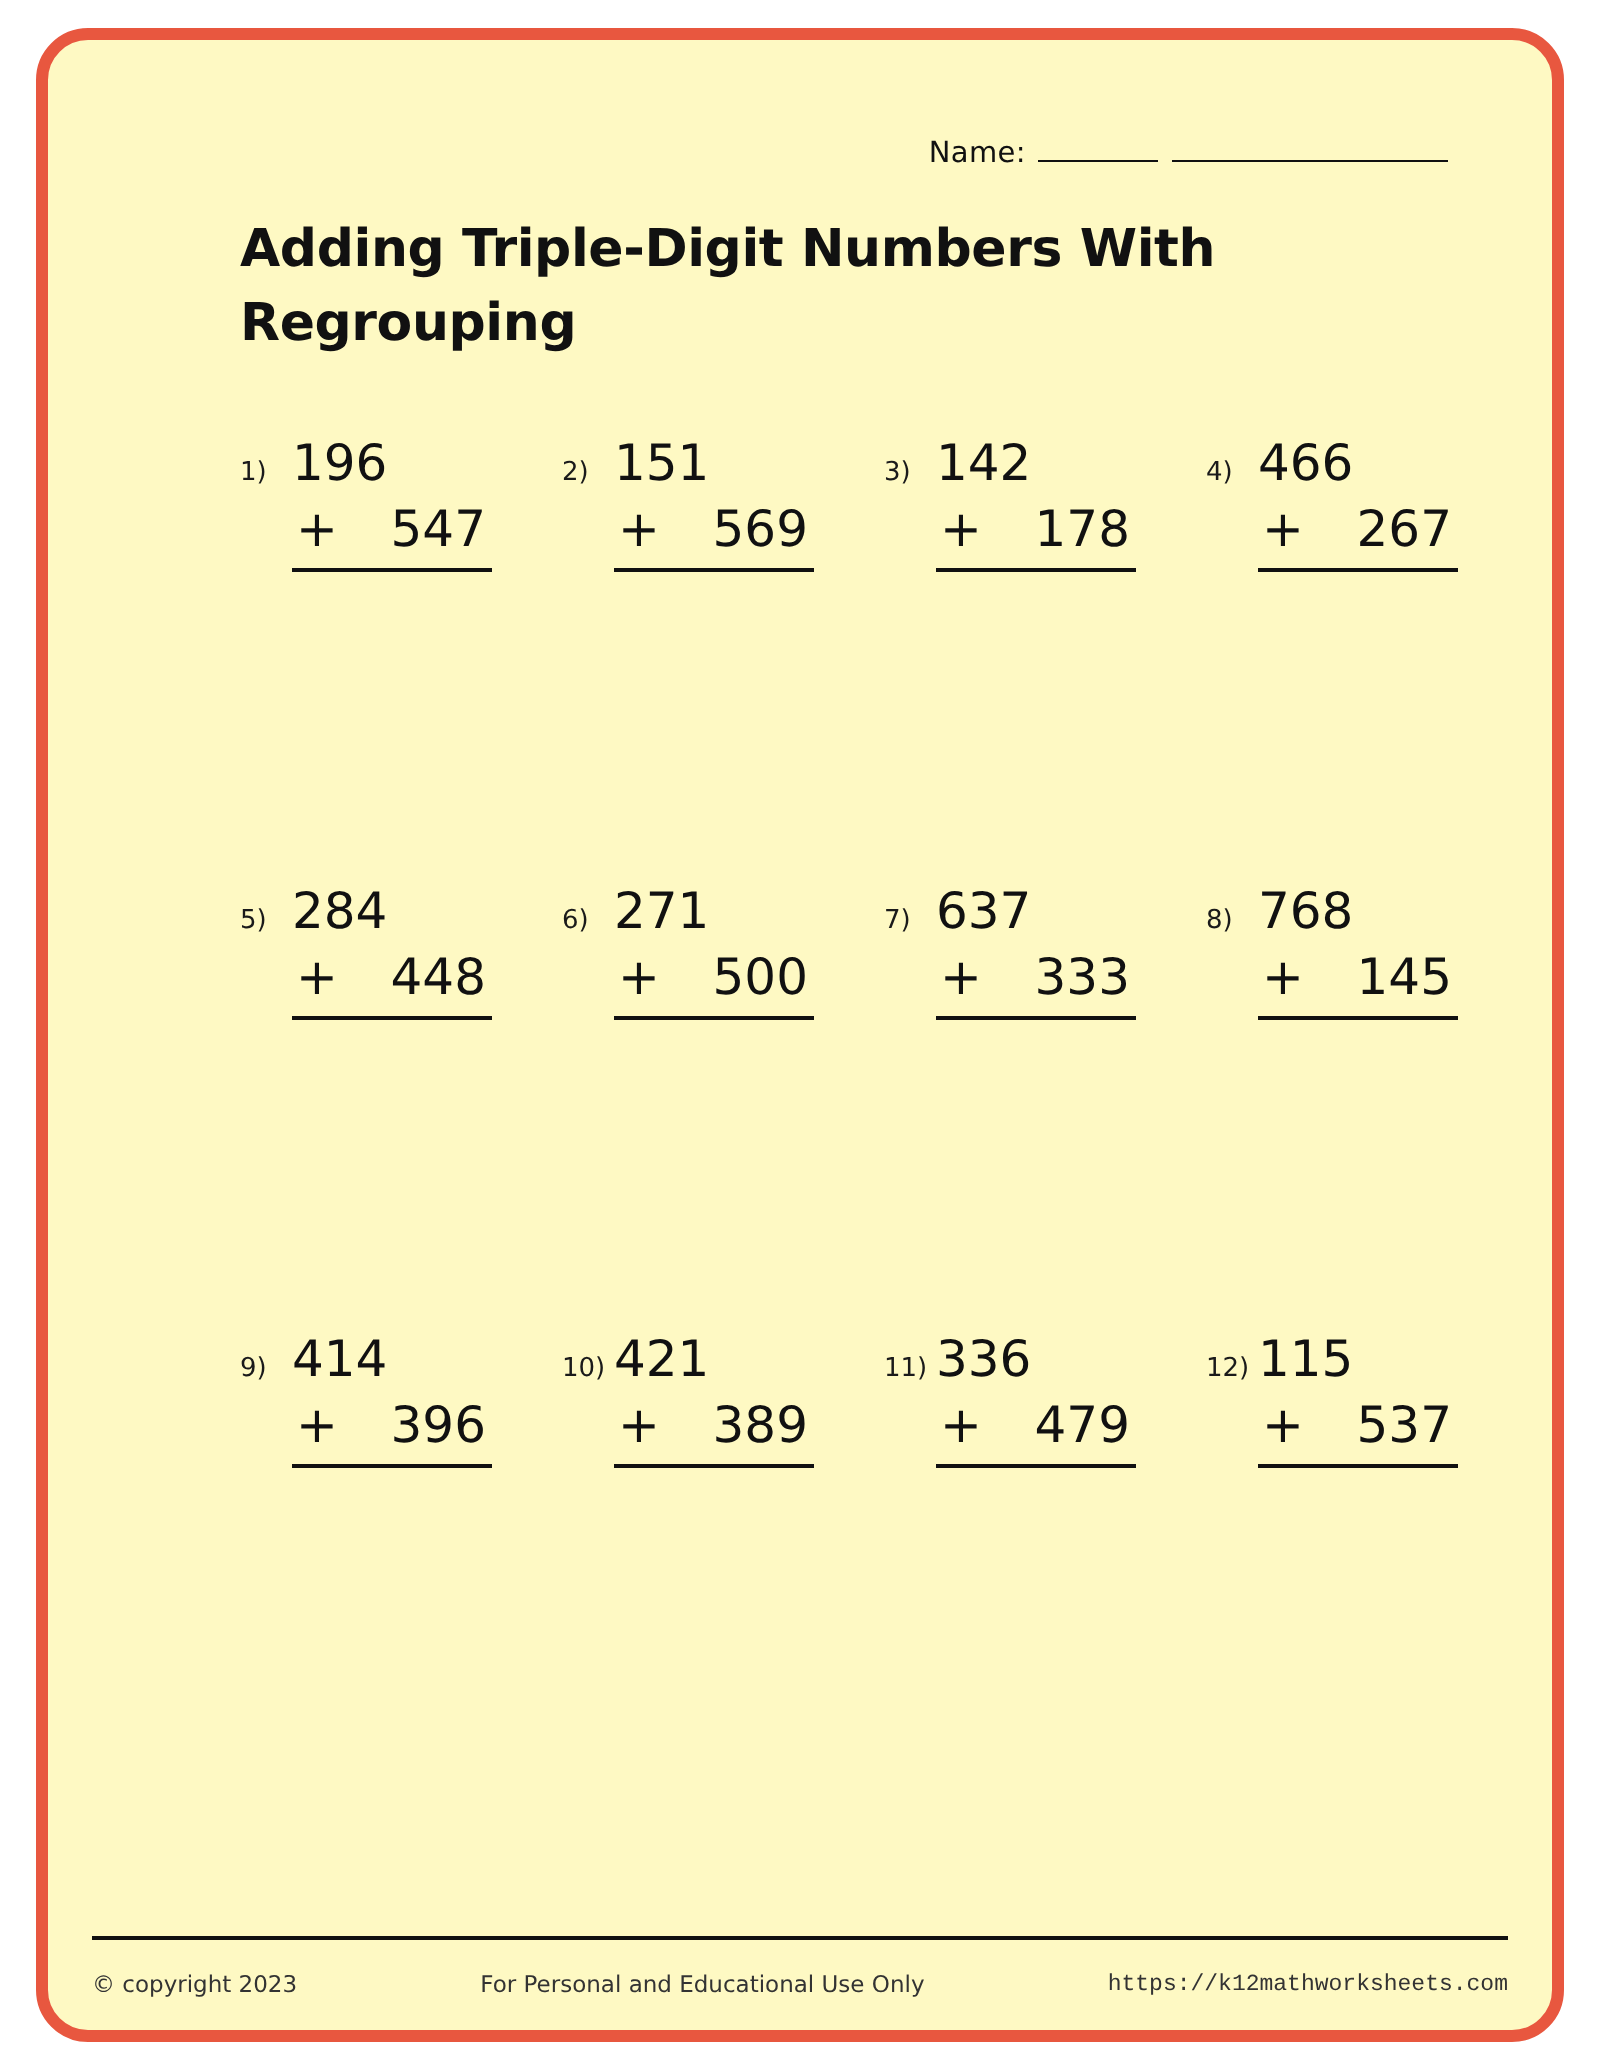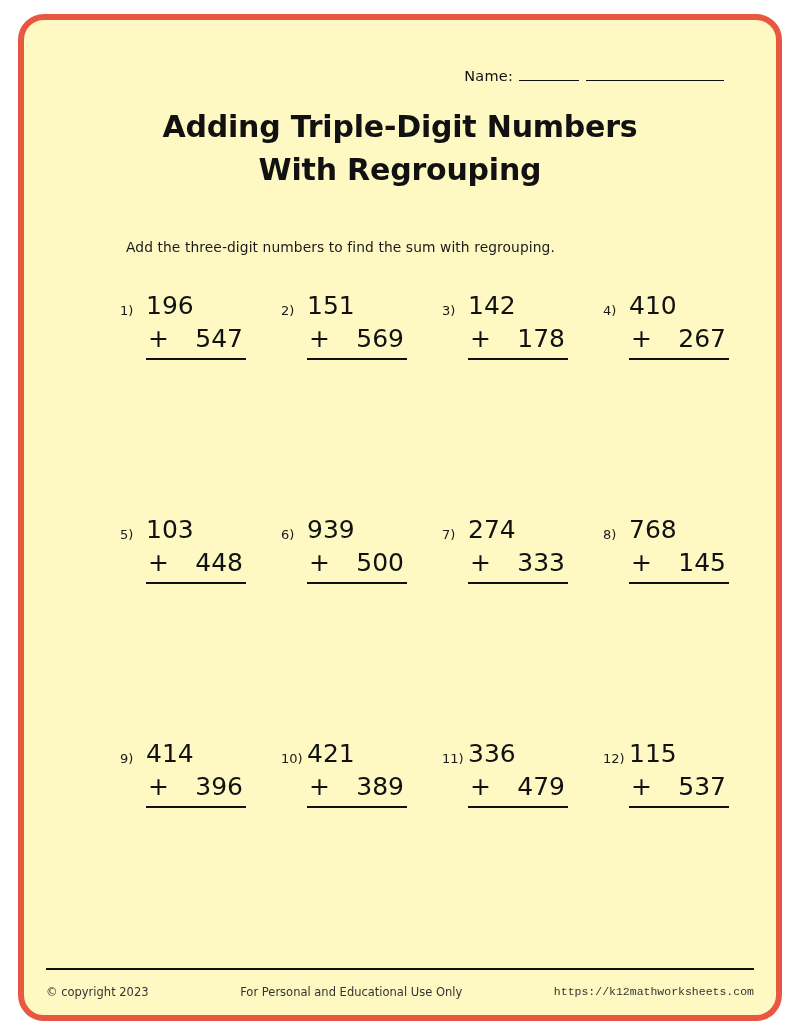--- a/index.html
+++ b/index.html
@@ -61,22 +61,22 @@
     margin-left: 7px;
     width: 138px;
     border-bottom: 1.5px solid #111111;
     height: 14px;
   }
 
   
   .title {
     margin: 22px auto 0 auto;
     width: 560px;
-    text-align: center;
-    font-size: 30px;
+    text-align: left;
+    font-size: 26px;
     font-weight: bold;
     line-height: 1.42;
     color: #111111;
     letter-spacing: -0.2px;
   }
 
   
   .instruction {
     margin: 48px 0 0 58px;
     font-size: 13.8px;
@@ -140,21 +140,21 @@
     bottom: 45px;
     border-top: 2px solid #111111;
   }
   .footer {
     position: absolute;
     left: 22px;
     right: 22px;
     bottom: 16px;
     display: flex;
     justify-content: space-between;
-    align-items: flex-start;
+    align-items: flex-end;
     font-size: 11.5px;
     color: #333333;
   }
   .footer .center { text-align: center; }
   .footer .right { text-align: right; font-family: Liberation Mono, monospace; }
 </style>
 </head>
 <body>
 
 <div class="page">
@@ -162,21 +162,20 @@
     <div class="inner">
 
       <div class="name-row">
         <span class="name-label">Name:</span>
         <span class="name-blank"></span>
         <span class="name-blank2"></span>
       </div>
 
       <div class="title">Adding Triple-Digit Numbers With Regrouping</div>
 
-      <div class="instruction">Add the three-digit numbers to find the sum with regrouping.</div>
 
       <div class="grid">
 
         <div class="row">
           <div class="cell">
             <div class="prob">
               <span class="num-idx">1)</span>
               <span class="stack">
                 <span class="top">196</span>
                 <span class="bot">
@@ -207,60 +206,60 @@
                   <span class="plus">+</span>
                   <span>178</span>
                 </span>
               </span>
             </div>
           </div>
           <div class="cell">
             <div class="prob">
               <span class="num-idx">4)</span>
               <span class="stack">
-                <span class="top">410</span>
+                <span class="top">466</span>
                 <span class="bot">
                   <span class="plus">+</span>
                   <span>267</span>
                 </span>
               </span>
             </div>
           </div>
         </div>
 
         <div class="row">
           <div class="cell">
             <div class="prob">
               <span class="num-idx">5)</span>
               <span class="stack">
-                <span class="top">103</span>
+                <span class="top">284</span>
                 <span class="bot">
                   <span class="plus">+</span>
                   <span>448</span>
                 </span>
               </span>
             </div>
           </div>
           <div class="cell">
             <div class="prob">
               <span class="num-idx">6)</span>
               <span class="stack">
-                <span class="top">939</span>
+                <span class="top">271</span>
                 <span class="bot">
                   <span class="plus">+</span>
                   <span>500</span>
                 </span>
               </span>
             </div>
           </div>
           <div class="cell">
             <div class="prob">
               <span class="num-idx">7)</span>
               <span class="stack">
-                <span class="top">274</span>
+                <span class="top">637</span>
                 <span class="bot">
                   <span class="plus">+</span>
                   <span>333</span>
                 </span>
               </span>
             </div>
           </div>
           <div class="cell">
             <div class="prob">
               <span class="num-idx">8)</span>

